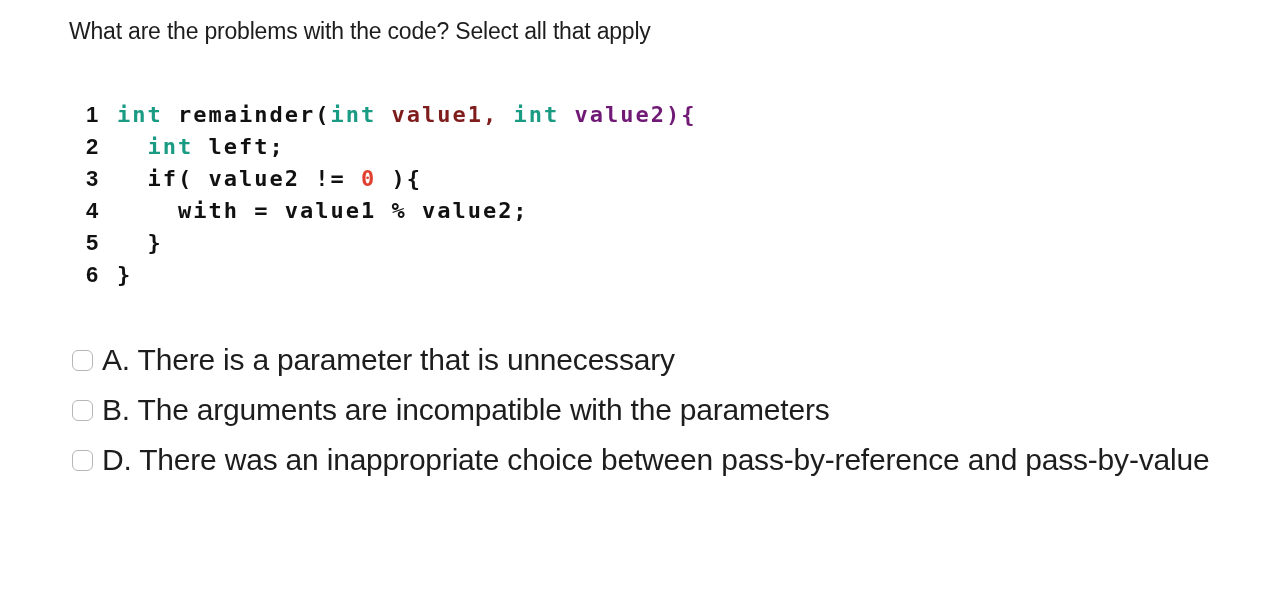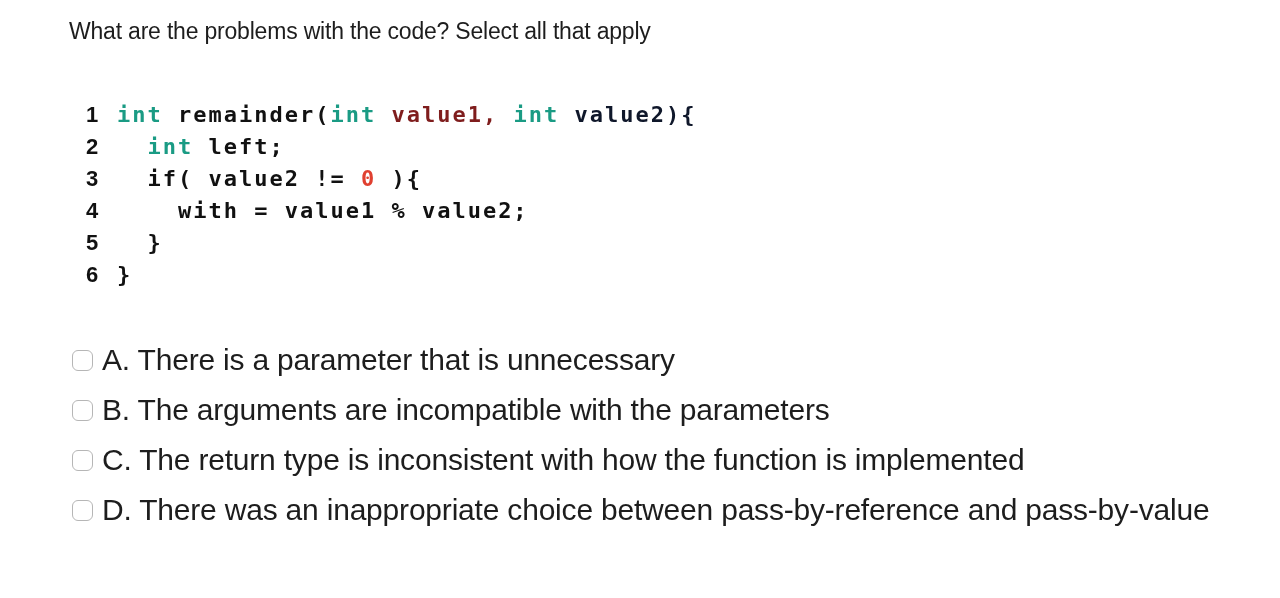--- a/index.html
+++ b/index.html
@@ -83,40 +83,36 @@
   }
 </style>
 </head>
 <body>
 
 <div id="screen">
 
   <div class="question-title">What are the problems with the code? Select all that apply</div>
 
   <div class="code-block">
-    <div class="code-line"><span class="ln">1</span><span class="cd"><span style="color: rgb(26, 155, 132);">int</span><span style="color: rgb(17, 17, 17); text-align: right;"> remainder(</span><span style="color: rgb(26, 155, 132);">int</span><span style="color: #7f1d1d;"> value1, </span><span style="color: rgb(26, 155, 132);">int</span><span style="color: #0f172a; text-align: center;"> value2){</span></span></div>
+    <div class="code-line"><span class="ln">1</span><span class="cd"><span style="color: rgb(26, 155, 132);">int</span><span style="color: rgb(17, 17, 17); text-align: right;"> remainder(</span><span style="color: rgb(26, 155, 132);">int</span><span style="color: #7f1d1d;"> value1, </span><span style="color: rgb(26, 155, 132);">int</span><span style="color: #701a75; text-align: center;"> value2){</span></span></div>
     <div class="code-line"><span class="ln">2</span><span class="cd"><span style="color: rgb(17, 17, 17);">  </span><span style="color: rgb(26, 155, 132);">int</span><span style="color: rgb(17, 17, 17);"> left;</span></span></div>
     <div class="code-line"><span class="ln">3</span><span class="cd"><span style="color: rgb(17, 17, 17); margin-top: 30px;">  if( value2 != </span><span style="color: rgb(224, 64, 48);">0</span><span style="color: rgb(17, 17, 17);"> ){</span></span></div>
     <div class="code-line"><span class="ln">4</span><span class="cd"><span style="color: rgb(17, 17, 17);">    with = value1 % value2;</span></span></div>
     <div class="code-line"><span class="ln">5</span><span class="cd"><span style="color: rgb(17, 17, 17);">  }</span></span></div>
     <div class="code-line"><span class="ln">6</span><span class="cd"><span style="color: rgb(17, 17, 17);">}</span></span></div>
   </div>
 
   <div class="options">
     <div class="option-row">
       <span class="checkbox"></span>
       <span class="option-label">A. There is a parameter that is unnecessary</span>
     </div>
     <div class="option-row">
       <span class="checkbox"></span>
       <span class="option-label">B. The arguments are incompatible with the parameters</span>
     </div>
     <div class="option-row">
       <span class="checkbox"></span>
-      <span class="option-label">C. The return type is inconsistent with how the function is implemented</span>
-    </div>
-    <div class="option-row">
-      <span class="checkbox"></span>
       <span class="option-label">D. There was an inappropriate choice between pass-by-reference and pass-by-value</span>
     </div>
   </div>
 
 </div>
 
 </body></html>

